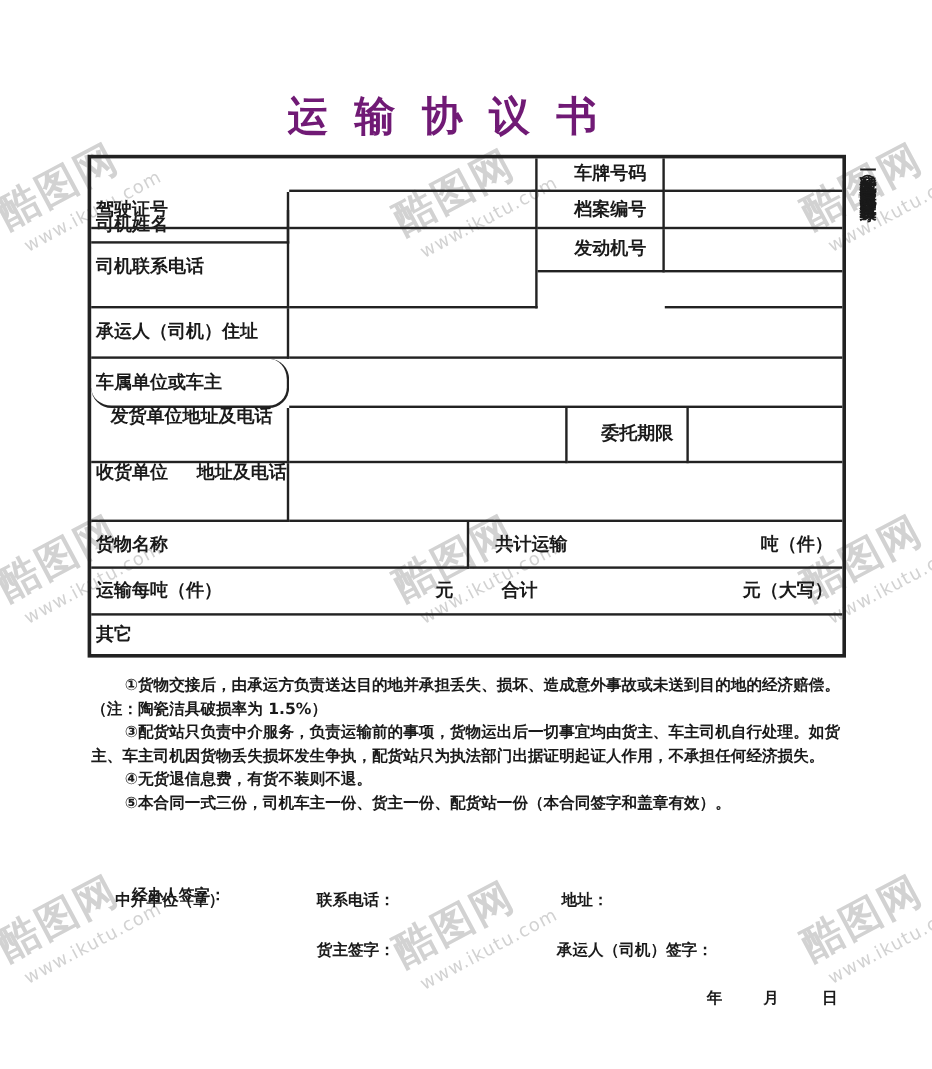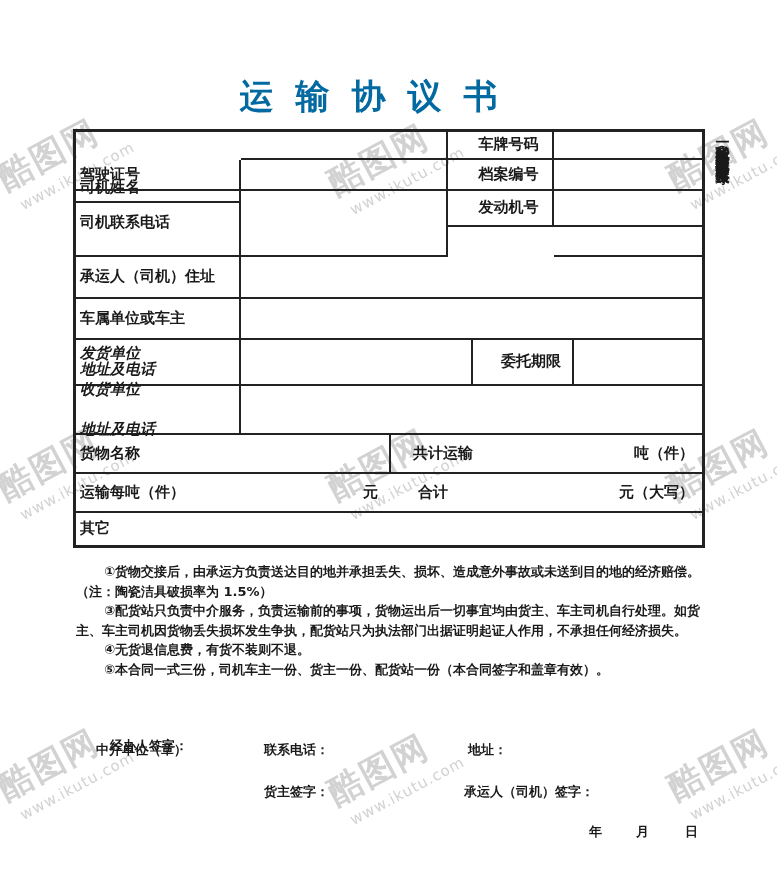--- a/index.html
+++ b/index.html
@@ -5,29 +5,29 @@
   html, body { margin: 0; padding: 0; }
   body {
     width: 777px; height: 891px; background: #ffffff; position: relative; overflow: hidden;
     font-family: "DejaVu Sans", "Liberation Sans", sans-serif; color: #1a1a1a;
   }
   .wm { position: absolute; color: #d2d2d2; transform: rotate(-28deg); transform-origin: left top; pointer-events: none; white-space: nowrap; z-index: 0; }
   .wm .wm-brand { font-size: 34px; font-weight: bold; letter-spacing: 2px; display: block; }
   .wm .wm-url { font-size: 15px; letter-spacing: 1px; display: block; margin-left: 6px; }
   .title {
     position: absolute; left: 232px; top: 74px; width: 295px; text-align: center;
-    font-family: "DejaVu Serif", "Liberation Serif", serif; font-weight: bold; font-size: 34px; letter-spacing: 22px; color: #0369a1; z-index: 2;
+    font-family: "DejaVu Serif", "Liberation Serif", serif; font-weight: bold; font-size: 34px; letter-spacing: 22px; color: #701a75; z-index: 2;
   }
   .form { position: absolute; left: 73px; top: 129px; width: 632px; height: 419px; border: 3px solid #222; box-sizing: border-box; z-index: 1; }
   .cell { position: absolute; box-sizing: border-box; border-right: 2px solid #222; border-bottom: 2px solid #222; font-weight: bold; font-size: 15px; display: flex; align-items: center; padding-left: 4px; line-height: 1.05; }
   .cell.center { justify-content: center; padding-left: 17px; }
   .cell.noright { border-right: none; }
   .cell.nobottom { border-bottom: none; }
   .field { background: transparent; }
-  .two-line { flex-direction: column; align-items: flex-start; justify-content: center; font-style: italic; }
+  .two-line { flex-direction: row; align-items: flex-start; justify-content: center; }
   .sidebar {
     position: absolute; left: 712px; top: 134px; width: 20px; height: 410px;
     writing-mode: vertical-rl; font-weight: bold; font-size: 14px; letter-spacing: 1px; color: #1a1a1a; z-index: 2;
   }
   .terms { position: absolute; left: 76px; top: 562px; width: 634px; font-weight: bold; font-size: 13px; line-height: 19.5px; z-index: 2; }
   .terms p { margin: 0; }
   .terms .indent { text-indent: 28px; }
   .sig { position: absolute; font-weight: bold; font-size: 13px; z-index: 2; }
   .spread { display: flex; justify-content: space-between; align-items: center; width: 100%; padding-right: 8px; box-sizing: border-box; }
 </style>
@@ -87,21 +87,21 @@
 
   <div class="cell" style="left:0; top:59px; width:165px; height:66px;">司机联系电话</div>
   <div class="cell field" style="left:165px; top:59px; width:207px; height:66px;"></div>
   <div class="cell center" style="left:372px; top:59px; width:106px; height:36px;">发动机号</div>
   <div class="cell field noright" style="left:478px; top:59px; width:148px; height:36px;"></div>
   <div class="cell field noright" style="left:478px; top:95px; width:148px; height:30px;"></div>
 
   <div class="cell" style="left:0; top:125px; width:165px; height:42px;">承运人（司机）住址</div>
   <div class="cell field noright" style="left:165px; top:125px; width:461px; height:42px;"></div>
 
-  <div class="cell" style="left:0; top:167px; width:165px; height:41px;">车属单位或车主</div>
+  <div class="cell" style="left:0; top:167px; width:165px; height:41px;border-radius:17px;">车属单位或车主</div>
   <div class="cell field noright" style="left:165px; top:167px; width:461px; height:41px;"></div>
 
   <div class="cell two-line" style="left:0; top:208px; width:165px; height:46px;">
     <span>发货单位</span>
     <span>地址及电话</span>
   </div>
   <div class="cell field" style="left:165px; top:208px; width:232px; height:46px;"></div>
   <div class="cell center" style="left:397px; top:208px; width:101px; height:46px;">委托期限</div>
   <div class="cell field noright" style="left:498px; top:208px; width:128px; height:46px;"></div>
 

